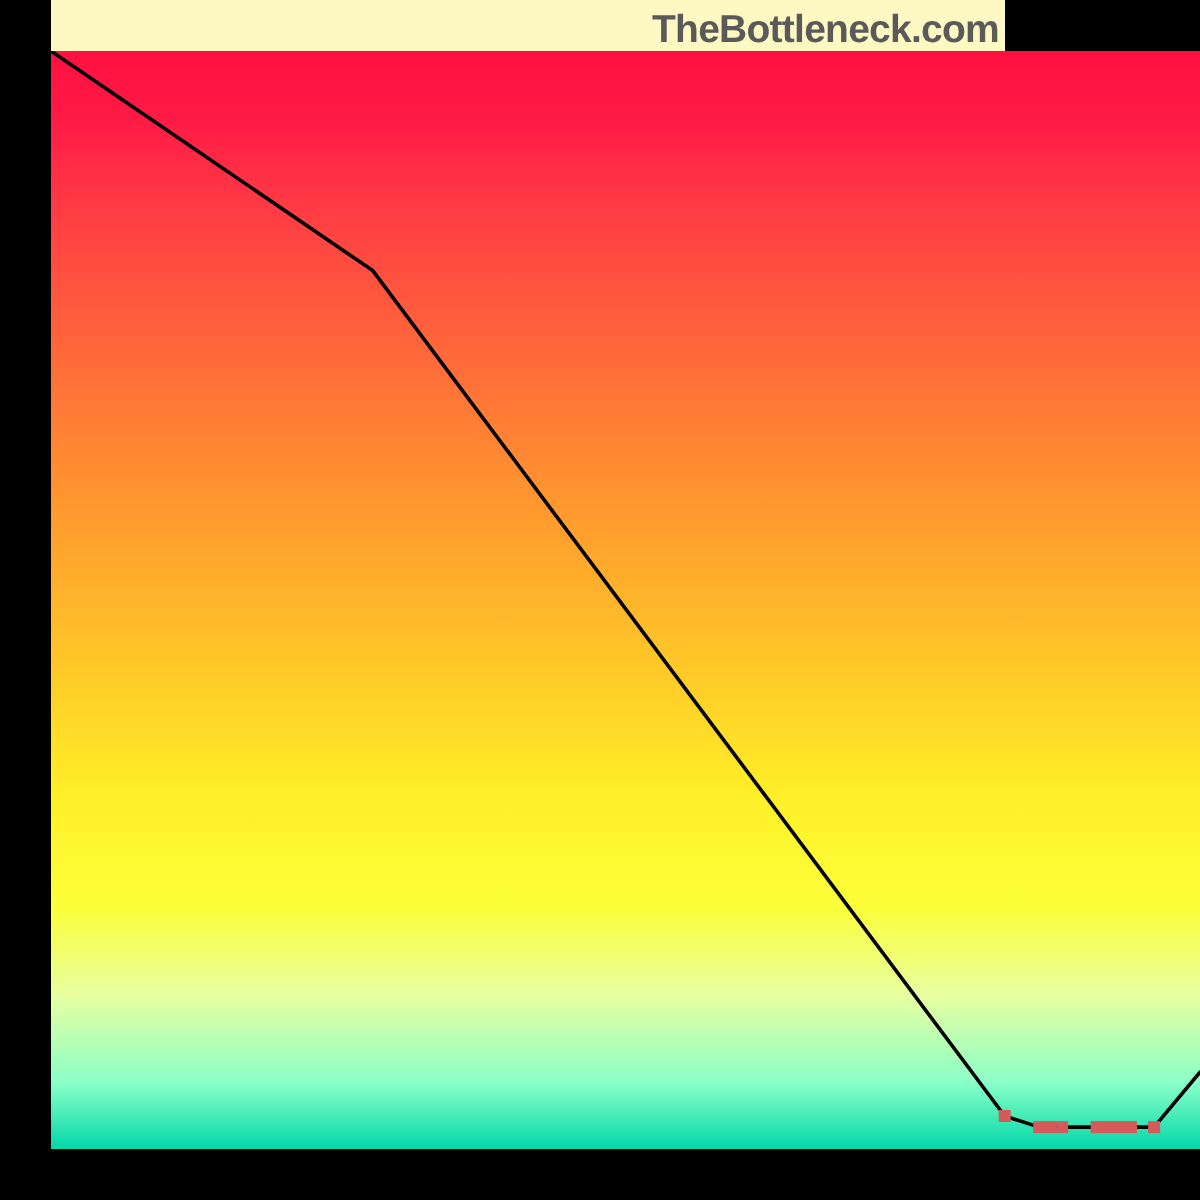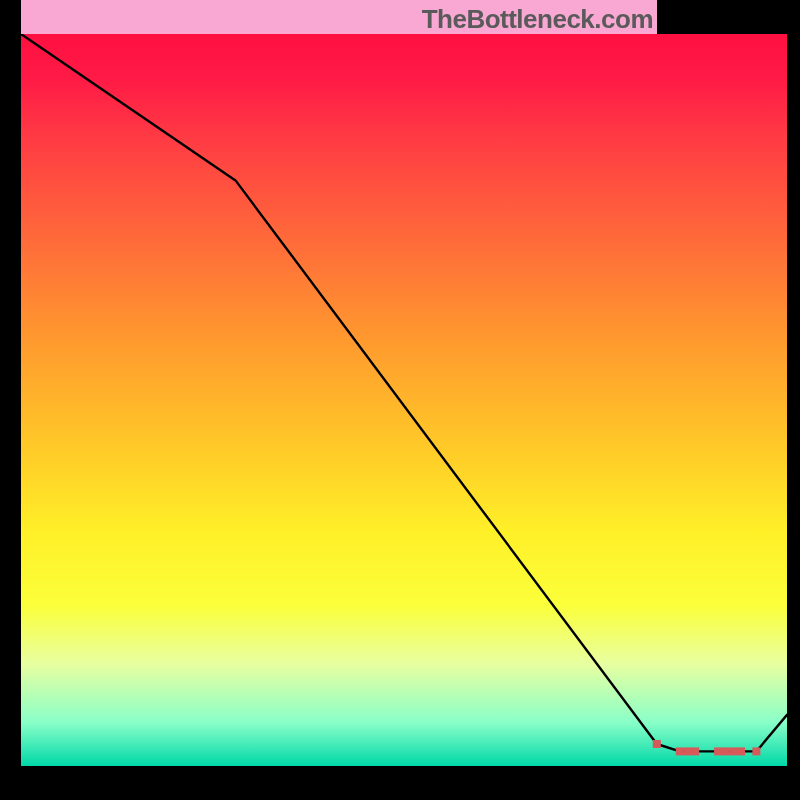--- a/index.html
+++ b/index.html
@@ -12,25 +12,25 @@
     font-family: Arial, Helvetica, sans-serif;
   }
   .frame {
     position: relative;
     width: 800px;
     height: 800px;
     background: #000;
   }
   .plot-outer {
     position: absolute;
-    left: 21px;
+    left: 34px;
     top: 0;
     width: 636px;
     height: 766px;
-    background: #f9a8d4;
+    background: #fef9c3;
   }
   .plot {
     position: absolute;
     left: 0;
     top: 34px;
     width: 766px;
     height: 732px;
     
     background: linear-gradient(
       to bottom,

